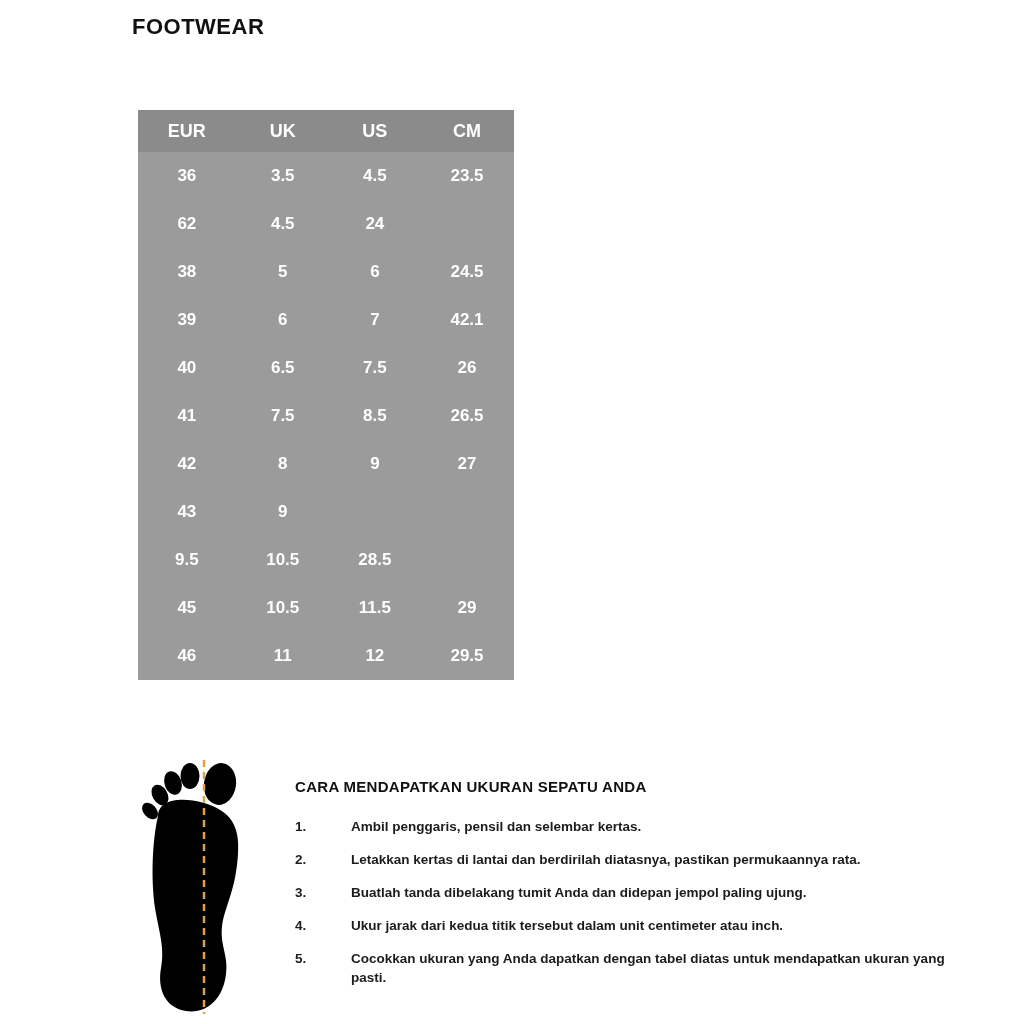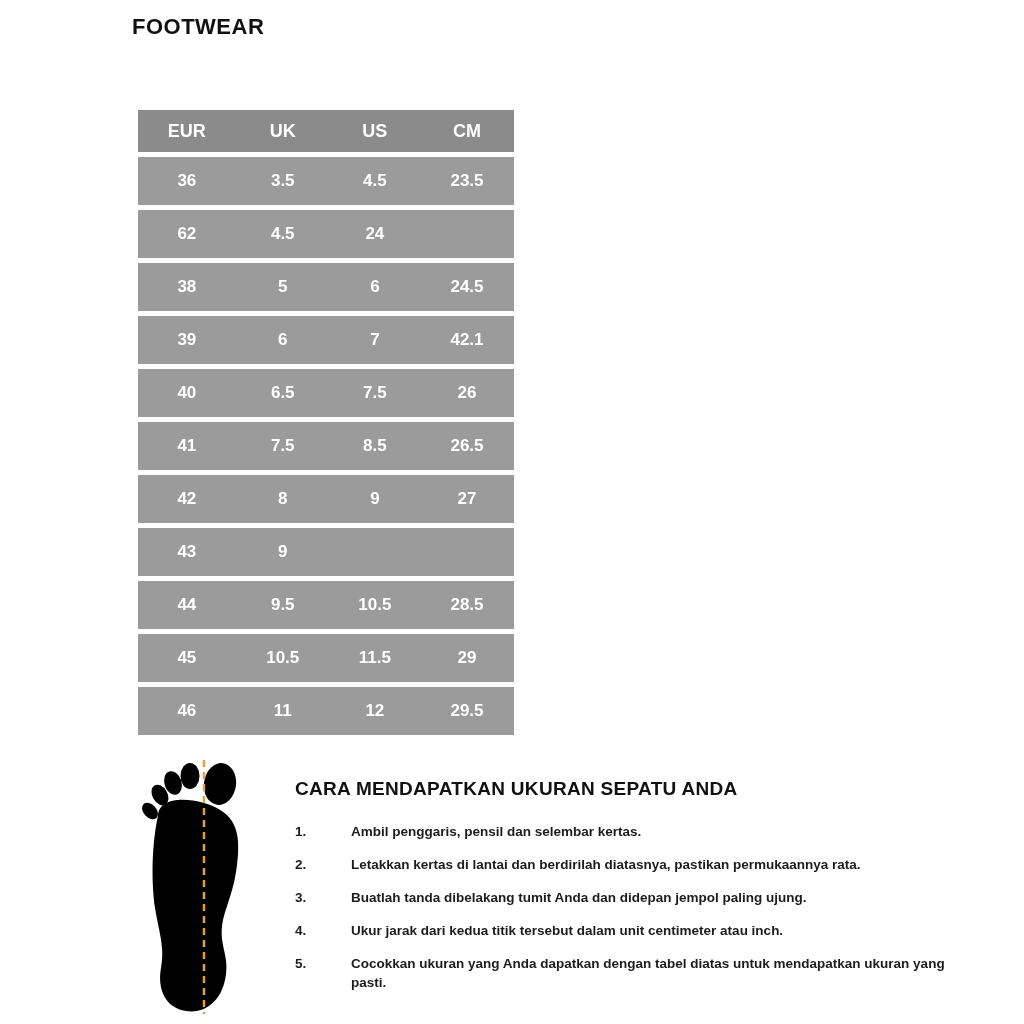--- a/index.html
+++ b/index.html
@@ -9,21 +9,21 @@
   }
   .page-title{
     position:absolute;left:132px;top:14px;
     font-size:22px;font-weight:bold;color:#111111;letter-spacing:.5px;
   }
   
   .size-table{
     position:absolute;left:138px;top:110px;width:376px;
   }
   .tbl-row{
-    display:flex;width:100%;height:48px;margin-bottom:5px;
+    display:flex;width:100%;height:48px;
     background:#9b9b9b;
   }
   .tbl-row.header{
     height:42px;background:#8b8b8b;
   }
   .tbl-cell{
     display:flex;align-items:center;justify-content:center;
     color:#ffffff;font-weight:bold;font-size:17px;
   }
   .tbl-cell:nth-child(1){width:26%;}
@@ -33,21 +33,21 @@
   .tbl-row.header .tbl-cell{font-size:18px;}
   
   .foot-figure{
     position:absolute;left:136px;top:758px;width:128px;height:258px;
   }
   
   .guide{
     position:absolute;left:295px;top:778px;width:660px;
   }
   .guide-heading{
-    font-size:19px;font-weight:bold;color:#111111;letter-spacing:.3px;
+    font-size:15px;font-weight:bold;color:#111111;letter-spacing:.3px;
   }
   .guide-steps{margin-top:22px;}
   .guide-step{
     display:flex;margin-bottom:14px;
     font-size:13.5px;font-weight:bold;color:#1c1c1c;line-height:19px;
   }
   .guide-step .step-num{
     width:24px;flex:0 0 24px;
   }
   .guide-step .step-text{flex:1;margin-left:32px;}
@@ -104,21 +104,20 @@
         <div class="tbl-cell">42</div>
         <div class="tbl-cell">8</div>
         <div class="tbl-cell">9</div>
         <div class="tbl-cell">27</div>
       </div>
       <div class="tbl-row">
         <div class="tbl-cell">43</div>
         <div class="tbl-cell">9</div>
       </div>
       <div class="tbl-row">
-        <div class="tbl-cell">44</div>
         <div class="tbl-cell">9.5</div>
         <div class="tbl-cell">10.5</div>
         <div class="tbl-cell">28.5</div>
       </div>
       <div class="tbl-row">
         <div class="tbl-cell">45</div>
         <div class="tbl-cell">10.5</div>
         <div class="tbl-cell">11.5</div>
         <div class="tbl-cell">29</div>
       </div>

